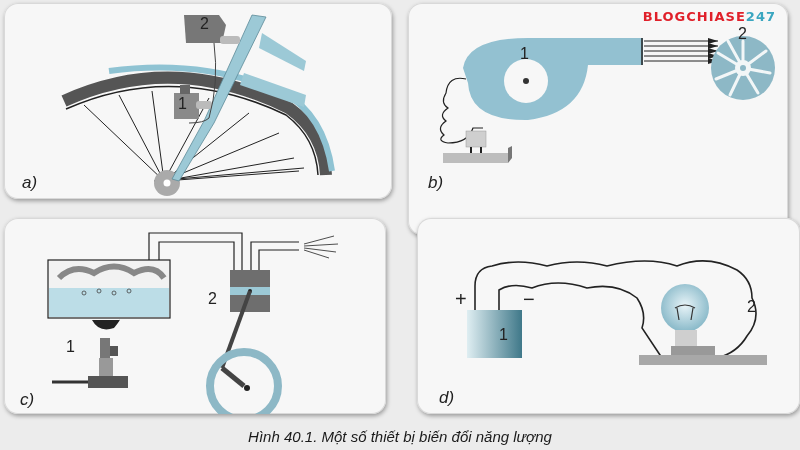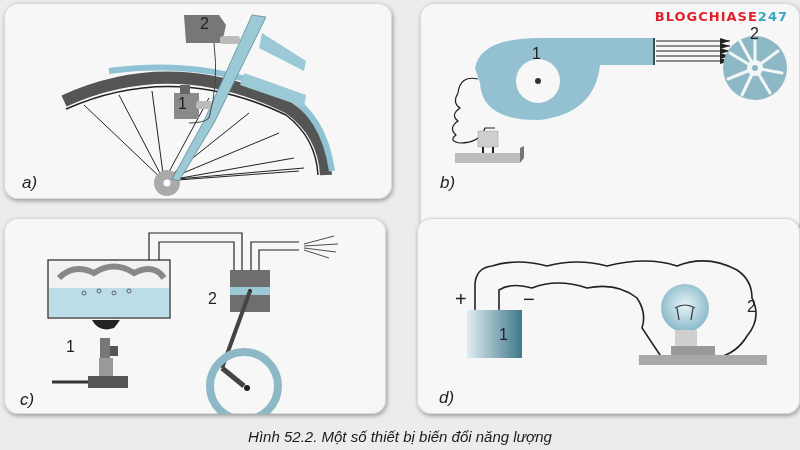--- a/index.html
+++ b/index.html
@@ -10,21 +10,21 @@
     position: relative;
   }
   .panel {
     position: absolute;
     background: #f7f7f7;
     border-radius: 14px;
     box-shadow: 1px 2px 4px rgba(0,0,0,0.35), inset 0 0 0 1px #d9d9d9;
     overflow: hidden;
   }
   #panel-a { left: 4px; top: 3px; width: 388px; height: 196px; }
-  #panel-b { left: 420px; top: 3px; width: 380px; height: 232px; }
+  #panel-b { left: 408px; top: 3px; width: 380px; height: 232px; }
   #panel-c { left: 4px; top: 218px; width: 382px; height: 196px; }
   #panel-d { left: 417px; top: 218px; width: 383px; height: 196px; }
   .panel svg { position: absolute; left: 0; top: 0; }
   .panel-letter {
     position: absolute; font-style: italic; font-size: 17px; color: #222;
   }
   .num { position: absolute; font-size: 16px; color: #222; }
   .watermark {
     position: absolute; right: 12px; top: 6px;
     font-family: "DejaVu Sans", sans-serif; font-weight: bold; font-size: 13px;
@@ -204,13 +204,13 @@
     <rect x="254" y="128" width="44" height="9" fill="#999"></rect>
     <rect x="222" y="137" width="128" height="10" fill="#a8a8a8"></rect>
   </svg>
   <span class="num" style="left:38px;top:70px;font-size:20px;">+</span>
   <span class="num" style="left:106px;top:70px;font-size:20px;">−</span>
   <span class="num" style="left:82px;top:108px;">1</span>
   <span class="num" style="left:330px;top:80px;">2</span>
   <span class="panel-letter" style="left:22px;top:170px;">d)</span>
 </div>
 
-<div class="caption">Hình 52.2. Một số thiết bị biến đổi năng lượng</div>
+<div class="caption">Hình 40.1. Một số thiết bị biến đổi năng lượng</div>
 
 </body></html>

